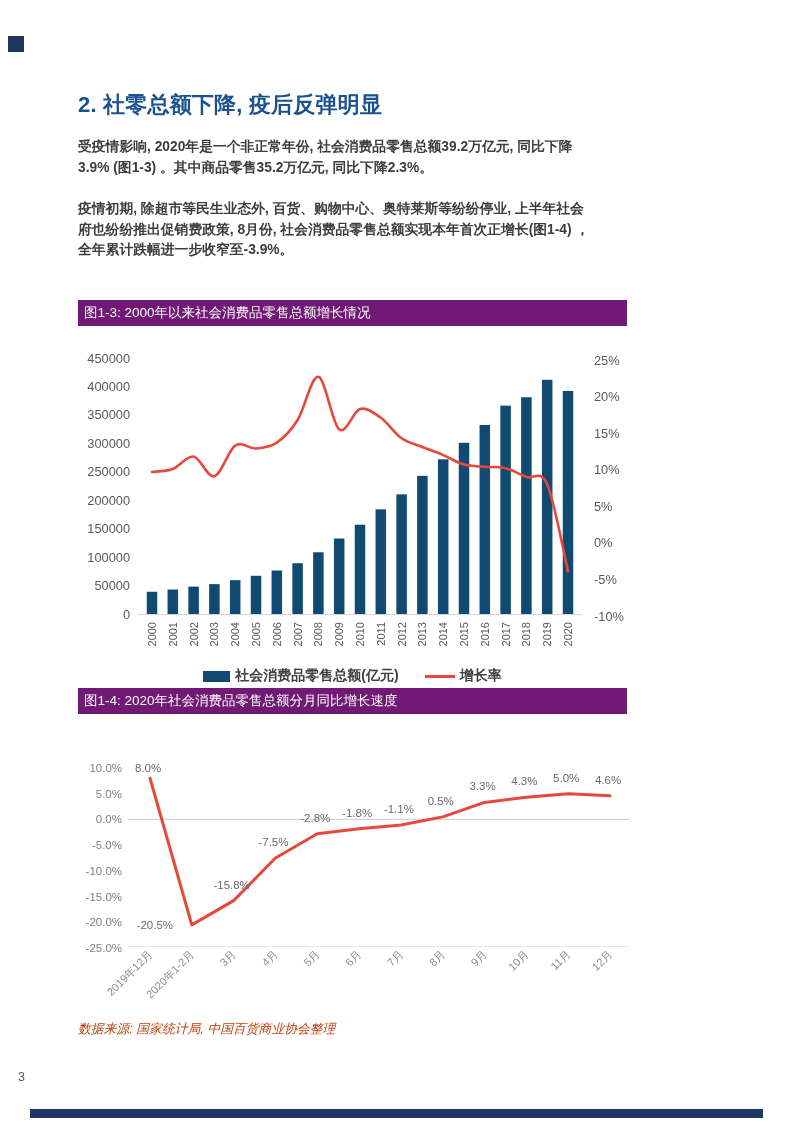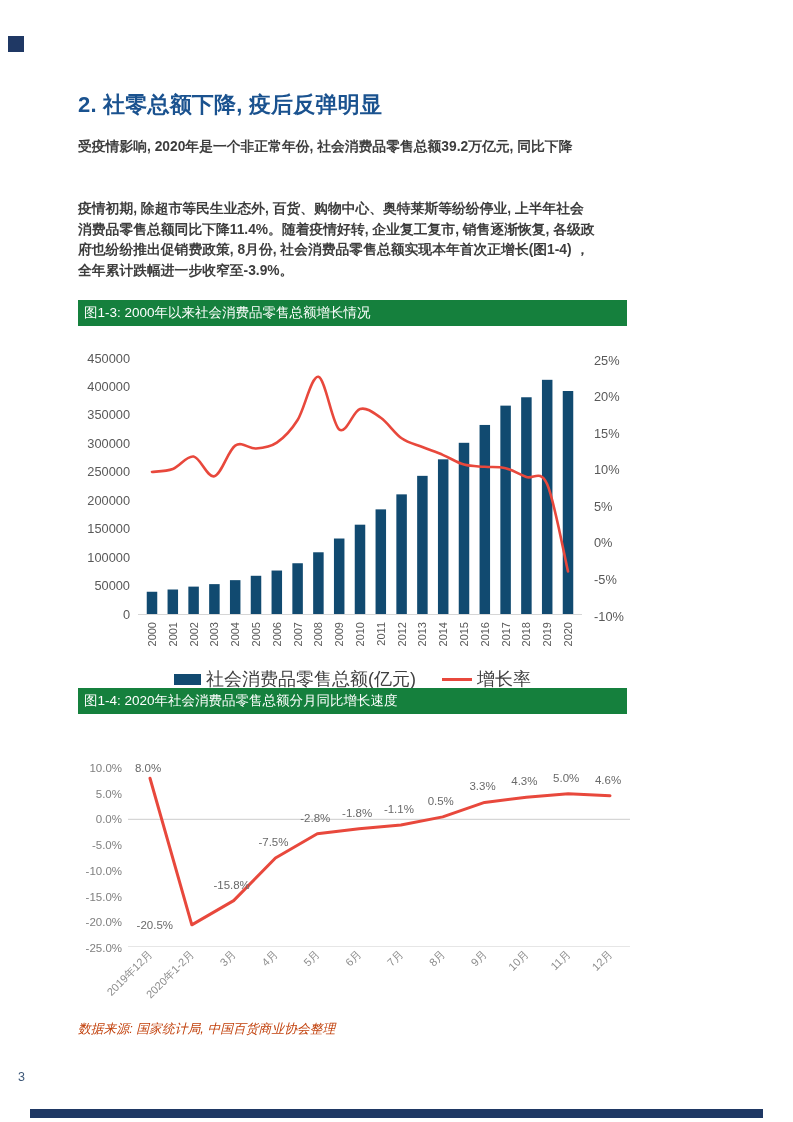--- a/index.html
+++ b/index.html
@@ -17,34 +17,34 @@
     left:78px; top:90px; width:560px;
     font-size:22px; font-weight:bold; color:#1A528F; letter-spacing:.2px;
   }
 
   .para { left:78px; width:556px; color:#3D3D3D; font-size:13.8px;font-weight:bold; }
   .para .pline { line-height:20.5px; white-space:nowrap; }
   .para1 { top:137px; }
   .para2 { top:199px; }
 
   .chart-title-bar {
-    left:78px; width:549px; height:26px; background:#15803d;
+    left:78px; width:549px; height:26px; background:#701a75;
     color:#FFFFFF; font-size:13.5px; line-height:26px; padding-left:6px;
     box-sizing:border-box; white-space:nowrap;
   }
   .title1 { top:300px; }
   .title2 { top:688px; }
 
   .chart-svg { left:0; display:block; }
   #chart1-svg { top:330px; }
   #chart2-svg { top:750px; }
 
   .legend {
     left:78px; top:667px; width:549px; display:flex; justify-content:center;
-    align-items:center; gap:26px; font-size:18px; color:#404040;
+    align-items:center; gap:26px; font-size:14px; color:#404040;font-weight:bold;
   }
   .legend-item { display:flex; align-items:center; gap:5px; white-space:nowrap; }
   .legend-swatch-bar { display:inline-block; width:27px; height:11px; background:#114A70; }
   .legend-swatch-line { display:inline-block; width:30px; height:3px; background:#E8483C; }
 
   .source-note {
     left:78px; top:1021px; width:556px; font-style:italic;
     font-size:12.8px; color:#c2410c;
   }
   .page-number { left:18px; top:1070px; font-size:12.5px; color:#3E5878; }
@@ -54,24 +54,24 @@
 </head>
 <body>
 
 <div class="abs deco-square"></div>
 <div class="abs deco-footer"></div>
 
 <div class="abs heading">2. 社零总额下降, 疫后反弹明显</div>
 
 <div class="abs para para1">
   <div class="pline">受疫情影响, 2020年是一个非正常年份, 社会消费品零售总额39.2万亿元, 同比下降</div>
+  <div class="pline">3.9% (图1-3) 。其中商品零售35.2万亿元, 同比下降2.3%。</div>
 </div>
 <div class="abs para para2">
   <div class="pline">疫情初期, 除超市等民生业态外, 百货、购物中心、奥特莱斯等纷纷停业, 上半年社会</div>
-  <div class="pline">消费品零售总额同比下降11.4%。随着疫情好转, 企业复工复市, 销售逐渐恢复, 各级政</div>
   <div class="pline">府也纷纷推出促销费政策, 8月份, 社会消费品零售总额实现本年首次正增长(图1-4) ，</div>
   <div class="pline">全年累计跌幅进一步收窄至-3.9%。</div>
 </div>
 
 <div class="abs chart-title-bar title1">图1-3: 2000年以来社会消费品零售总额增长情况</div>
 <svg id="chart1-svg" class="abs chart-svg" width="793" height="332" viewBox="0 330 793 332">
     <text x="130" y="618.5" text-anchor="end" font-size="12.8" fill="#595959">0</text>
     <text x="130" y="590.06" text-anchor="end" font-size="12.8" fill="#595959">50000</text>
     <text x="130" y="561.62" text-anchor="end" font-size="12.8" fill="#595959">100000</text>
     <text x="130" y="533.18" text-anchor="end" font-size="12.8" fill="#595959">150000</text>

